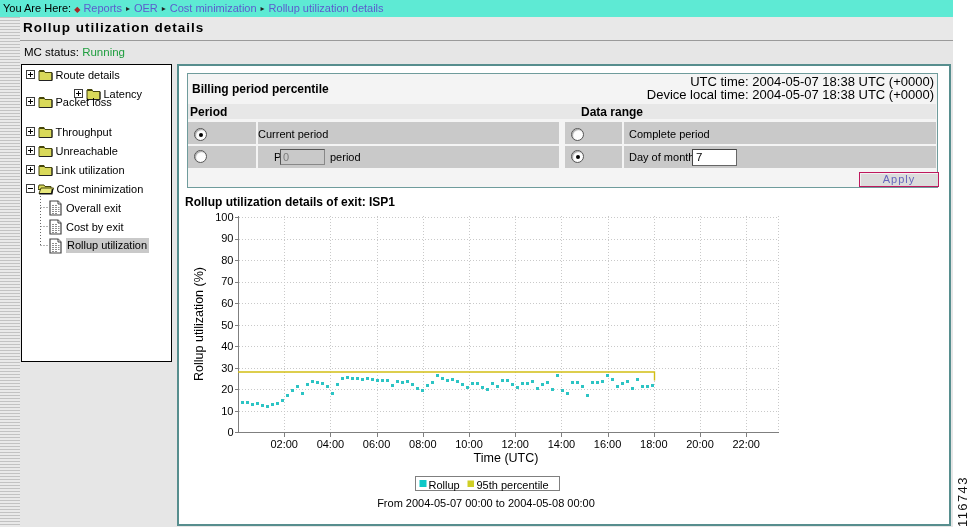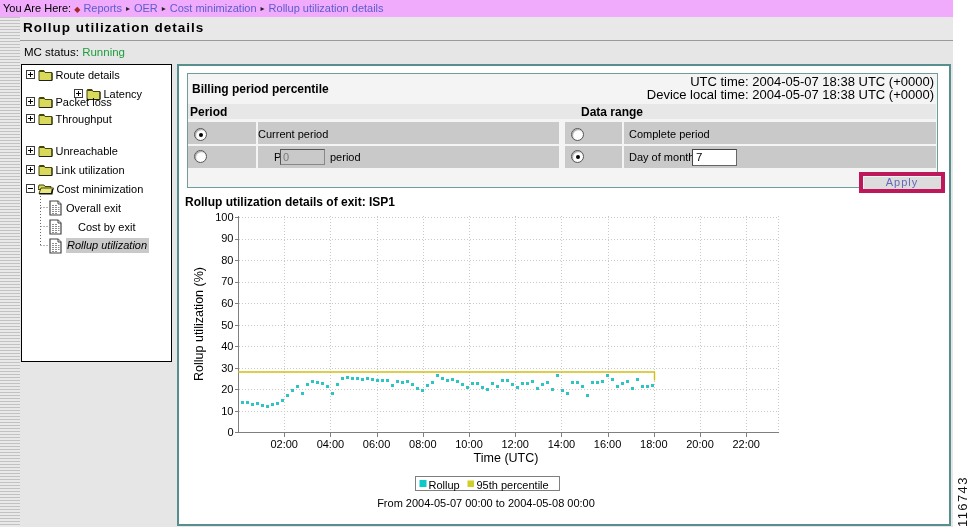--- a/index.html
+++ b/index.html
@@ -1,19 +1,19 @@
 <!DOCTYPE html>
 <html><head>
 <meta charset="utf-8">
 <style>
 html,body{margin:0;padding:0;}
 body{width:970px;height:527px;background:#ffffff;font-family:"Liberation Sans",sans-serif;position:relative;overflow:hidden;}
 .abs{position:absolute;}
 #shot{position:absolute;left:0;top:0;width:953px;height:527px;background:#e6e6e6;}
-#crumb{position:absolute;left:0;top:0;width:953px;height:28px;background:#f0abfc;font-size:11px;color:#000;line-height:17px;white-space:nowrap;}
+#crumb{position:absolute;left:0;top:0;width:953px;height:28px;background:#5eead4;font-size:11px;color:#000;line-height:17px;white-space:nowrap;}
 #crumb a{color:#5c5ccd;text-decoration:none;}
 .sep{color:#222;font-size:8px;padding:0 4px;position:relative;top:-1px;}
 #stripes{position:absolute;left:0;top:17px;width:20px;height:510px;background:repeating-linear-gradient(to bottom,#c2c2c2 0,#c2c2c2 1px,#e9e9e9 1px,#e9e9e9 3px);}
 #headbar{position:absolute;left:20px;top:17px;width:933px;height:23px;background:#e8e8e8;border-bottom:1px solid #9a9a9a;}
 #headbar .t{position:absolute;left:3px;top:3px;font-size:13.5px;font-weight:bold;letter-spacing:1px;color:#000;}
 #mc{position:absolute;left:24px;top:46px;font-size:11.5px;color:#000;}
 #mc b{font-weight:normal;color:#1f9e3f;}
 #tree{position:absolute;left:21px;top:64px;width:149px;height:296px;background:#fff;border:1px solid #000;}
 .trow{position:absolute;left:0;height:19px;display:flex;align-items:center;font-size:11px;color:#000;white-space:nowrap;}
 .pm{width:7px;height:7px;border:1px solid #3c3c3c;background:#fff;display:inline-block;position:relative;margin-left:3.5px;flex:none;}
@@ -30,21 +30,21 @@
 #subhdr{position:absolute;left:188px;top:104px;width:748px;height:15px;background:#e7e7e7;}
 #subhdr .p{position:absolute;left:2px;top:1px;}
 #subhdr .d{position:absolute;left:393px;top:1px;}
 .grow{position:absolute;background:#c9c9c9;}
 .gsep{position:absolute;width:2px;background:#f4f4f4;}
 .radio{position:absolute;width:11px;height:11px;border-radius:50%;background:#fdfdfd;border:1px solid #555;box-shadow:inset 1px 1px 1px rgba(0,0,0,.35);}
 .radio.on:after{content:"";position:absolute;left:3.5px;top:3.5px;width:4px;height:4px;border-radius:50%;background:#000;}
 .rlbl{position:absolute;font-size:11px;color:#000;}
 #pastin{position:absolute;left:280px;top:149px;width:41px;height:14px;background:#c9c9c9;border:1px solid #888;border-top-color:#555;border-left-color:#555;font-size:11px;color:#7d7d7d;padding-left:2px;line-height:14px;}
 #dayin{position:absolute;left:692px;top:149px;width:40px;height:15px;background:#fff;border:1px solid #666;border-top-color:#444;border-left-color:#444;font-size:11.5px;color:#000;padding-left:3px;line-height:15px;}
-#apply{position:absolute;left:859px;top:172px;width:78px;height:13px;background:#dcdcdc;border:4px solid #be185d;box-shadow:inset 1px 1px 0 #f2f2f2;font-size:11px;letter-spacing:1px;color:#6666bb;text-align:center;line-height:13px;}
+#apply{position:absolute;left:859px;top:172px;width:78px;height:13px;background:#dcdcdc;border:1px solid #be185d;box-shadow:inset 1px 1px 0 #f2f2f2;font-size:11px;letter-spacing:1px;color:#6666bb;text-align:center;line-height:13px;}
 #ctitle{position:absolute;left:185px;top:195px;font-size:12px;font-weight:bold;color:#000;}
 </style>
 </head>
 <body>
 <div id="shot"></div>
 <div id="crumb"><span style="padding-left:3px">You Are Here:</span> <span style="color:#a82828;font-size:8px;">◆</span> <a>Reports</a><span class="sep">▸</span><a>OER</a><span class="sep">▸</span><a>Cost minimization</a><span class="sep">▸</span><a>Rollup utilization details</a></div>
 <div id="stripes"></div>
 <div id="headbar">
     <span class="t">Rollup utilization details</span>
   </div>
@@ -89,21 +89,21 @@
         <i></i>
         <b></b>
       </span>
       <svg class="ficon" width="15" height="13" viewBox="0 0 15 13">
         <path d="M1 3 h5 l1 1.5 h7 v8 h-13 z" fill="#d9d95a" stroke="#45450a" stroke-width="1"></path>
         <path d="M1.5 2.5 h4.5 v1 h-4.5 z" fill="#d9d95a" stroke="#45450a" stroke-width="1"></path>
         <path d="M14 5 v7.5 h-13" fill="none" stroke="#222" stroke-width="1"></path>
       </svg>
       <span>Packet loss</span>
     </div>
-    <div class="trow" style="left:22px;top:109px;width:148px;">
+    <div class="trow" style="left:22px;top:122px;width:148px;">
       <span class="pm plus">
         <i></i>
         <b></b>
       </span>
       <svg class="ficon" width="15" height="13" viewBox="0 0 15 13">
         <path d="M1 3 h5 l1 1.5 h7 v8 h-13 z" fill="#d9d95a" stroke="#45450a" stroke-width="1"></path>
         <path d="M1.5 2.5 h4.5 v1 h-4.5 z" fill="#d9d95a" stroke="#45450a" stroke-width="1"></path>
         <path d="M14 5 v7.5 h-13" fill="none" stroke="#222" stroke-width="1"></path>
       </svg>
       <span>Throughput</span>
@@ -158,21 +158,21 @@
           <rect x="9" y="9" width="1.5" height="1"></rect>
           <rect x="3" y="11" width="2" height="1"></rect>
           <rect x="6" y="11" width="2" height="1"></rect>
           <rect x="9" y="11" width="1.5" height="1"></rect>
           <rect x="3" y="13" width="2" height="1"></rect>
           <rect x="6" y="13" width="2" height="1"></rect>
         </g>
       </svg>
       <span>Overall exit</span>
     </div>
-    <div class="trow" style="left:22px;top:217px;width:148px;padding-left:27px;gap:12px;">
+    <div class="trow" style="left:22px;top:217px;width:148px;padding-left:27px;">
       <svg class="dicon" width="13" height="16" viewBox="0 0 13 16">
         <path d="M1 1 h8 l3 3 v11 h-11 z" fill="#fff" stroke="#444" stroke-width="1.2"></path>
         <path d="M9 1 v3 h3" fill="#fff" stroke="#444" stroke-width="1"></path>
         <g fill="#8c8c8c">
           <rect x="3" y="5" width="2" height="1"></rect>
           <rect x="6" y="5" width="2" height="1"></rect>
           <rect x="3" y="7" width="2" height="1"></rect>
           <rect x="6" y="7" width="2" height="1"></rect>
           <rect x="9" y="7" width="1.5" height="1"></rect>
           <rect x="3" y="9" width="2" height="1"></rect>
@@ -180,21 +180,21 @@
           <rect x="9" y="9" width="1.5" height="1"></rect>
           <rect x="3" y="11" width="2" height="1"></rect>
           <rect x="6" y="11" width="2" height="1"></rect>
           <rect x="9" y="11" width="1.5" height="1"></rect>
           <rect x="3" y="13" width="2" height="1"></rect>
           <rect x="6" y="13" width="2" height="1"></rect>
         </g>
       </svg>
       <span>Cost by exit</span>
     </div>
-    <div class="trow" style="left:22px;top:236px;width:148px;padding-left:27px;font-style:italic;">
+    <div class="trow" style="left:22px;top:236px;width:148px;padding-left:27px;">
       <svg class="dicon" width="13" height="16" viewBox="0 0 13 16">
         <path d="M1 1 h8 l3 3 v11 h-11 z" fill="#fff" stroke="#444" stroke-width="1.2"></path>
         <path d="M9 1 v3 h3" fill="#fff" stroke="#444" stroke-width="1"></path>
         <g fill="#8c8c8c">
           <rect x="3" y="5" width="2" height="1"></rect>
           <rect x="6" y="5" width="2" height="1"></rect>
           <rect x="3" y="7" width="2" height="1"></rect>
           <rect x="6" y="7" width="2" height="1"></rect>
           <rect x="9" y="7" width="1.5" height="1"></rect>
           <rect x="3" y="9" width="2" height="1"></rect>

